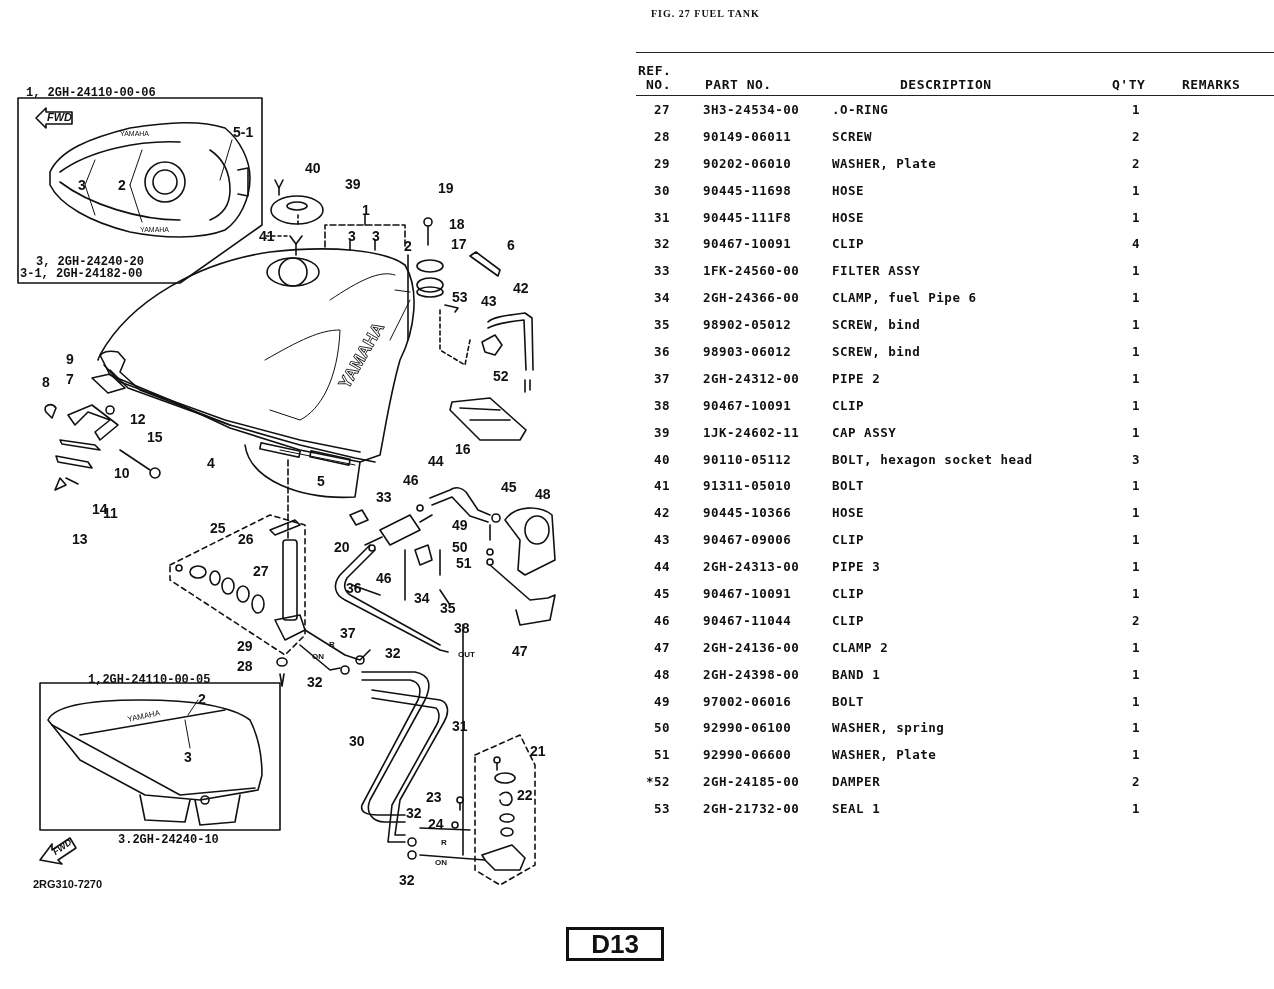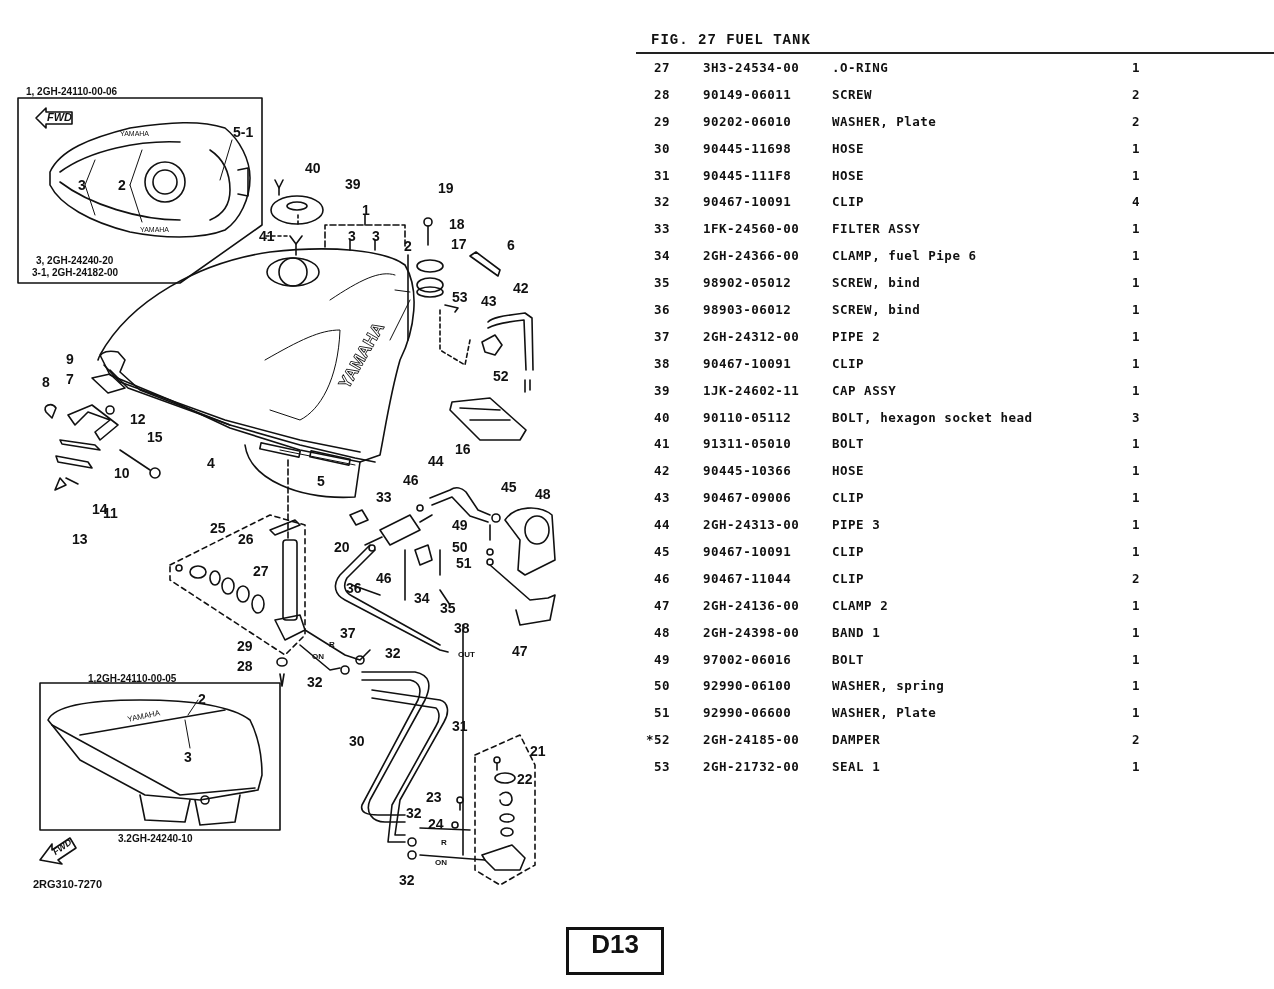--- a/index.html
+++ b/index.html
@@ -9,56 +9,56 @@
     }
     
     #diagram { position: absolute; left: 0; top: 0; width: 630px; height: 989px; }
     #diagram svg { position: absolute; left: 0; top: 0; }
     .callout {
       position: absolute; font-family: "Liberation Sans", sans-serif;
       font-weight: bold; font-size: 14px; color: #111; line-height: 1;
       white-space: nowrap;
     }
     .inset-label {
-      position: absolute; font-family: Liberation Sans, sans-serif;
-      font-weight: bold; font-size: 10px; color: #111; white-space: nowrap;
+      position: absolute; font-family: Liberation Mono, monospace;
+      font-weight: bold; font-size: 12px; color: #111; white-space: nowrap;
     }
     .flow-label {
       position: absolute; font-family: "Liberation Sans", sans-serif;
       font-weight: bold; font-size: 8px; color: #111;
     }
     .fwd-tag {
       position: absolute; font-family: "Liberation Sans", sans-serif;
       font-weight: bold; font-style: italic; font-size: 11px;
     }
     
     #fig-title {
-      position: absolute; left: 651px; top: 32px;
-      font-family: Liberation Mono, monospace; font-weight: bold;
-      font-size: 14px; letter-spacing: 1px;
+      position: absolute; left: 651px; top: 8px;
+      font-family: Liberation Serif, serif; font-weight: bold;
+      font-size: 10px; letter-spacing: 1px;
     }
     #parts-table { position: absolute; left: 636px; top: 52px; width: 638px; }
     .rule { height: 0; border-top: 1.5px solid #222; }
     .hdr {
       position: relative; height: 42px;
       font-weight: bold; font-size: 13px; letter-spacing: 0.5px;
     }
     .hdr span { position: absolute; }
     .row {
       position: relative; height: 26.9px;
       font-weight: bold; font-size: 12.5px; letter-spacing: 0.5px;
     }
     .row span { position: absolute; top: 6px; white-space: nowrap; }
     .c-ref  { left: 4px; width: 30px; text-align: right; }
     .c-part { left: 67px; }
     .c-desc { left: 196px; }
     .c-qty  { left: 480px; width: 40px; text-align: center; }
     .c-rem  { left: 545px; }
     #page-code {
-      position: absolute; left: 566px; top: 927px; width: 98px; height: 48px;
+      position: absolute; left: 566px; top: 927px; width: 98px; height: 34px;
       border: 3px solid #111; box-sizing: border-box;
       font-family: "Liberation Sans", sans-serif; font-weight: bold;
       font-size: 26px; text-align: center; line-height: 28px;
     }
     #drawing-no {
       position: absolute; left: 33px; top: 878px;
       font-family: "Liberation Sans", sans-serif; font-weight: bold; font-size: 11px;
     }
   </style>
 </head>
@@ -235,21 +235,21 @@
 
     <path d="M40,860 L52,844 L52,850 L70,838 L76,848 L58,860 L62,864 Z"></path>
   </svg>
 
   <div class="inset-label" style="left:26px; top:86px;">1, 2GH-24110-00-06</div>
   <div class="fwd-tag" style="left:47px; top:111px;">FWD</div>
   <div class="callout" style="left:233px; top:125px;">5-1</div>
   <div class="callout" style="left:78px; top:178px;">3</div>
   <div class="callout" style="left:118px; top:178px;">2</div>
   <div class="inset-label" style="left:36px; top:255px;">3, 2GH-24240-20</div>
-  <div class="inset-label" style="left:32px; top:267px;text-align:center;">3-1, 2GH-24182-00</div>
+  <div class="inset-label" style="left:20px; top:267px;text-align:center;">3-1, 2GH-24182-00</div>
 
   <div class="inset-label" style="left:88px; top:673px;">1,2GH-24110-00-05</div>
   <div class="callout" style="left:198px; top:692px;">2</div>
   <div class="callout" style="left:184px; top:750px;">3</div>
   <div class="inset-label" style="left:118px; top:833px;">3.2GH-24240-10</div>
   <div class="fwd-tag" style="left:52px; top:842px; transform:rotate(-35deg); font-size:9px;">FWD</div>
 
   <div class="flow-label" style="left:329px; top:640px;">R</div>
   <div class="flow-label" style="left:312px; top:652px;">ON</div>
   <div class="flow-label" style="left:458px; top:650px;">OUT</div>
@@ -303,32 +303,40 @@
   <div class="callout" style="left:340px; top:626px;">37</div>
   <div class="callout" style="left:454px; top:621px;">38</div>
   <div class="callout" style="left:237px; top:639px;">29</div>
   <div class="callout" style="left:237px; top:659px;">28</div>
   <div class="callout" style="left:385px; top:646px;">32</div>
   <div class="callout" style="left:307px; top:675px;">32</div>
   <div class="callout" style="left:349px; top:734px;">30</div>
   <div class="callout" style="left:452px; top:719px;">31</div>
   <div class="callout" style="left:530px; top:744px;">21</div>
   <div class="callout" style="left:426px; top:790px;">23</div>
-  <div class="callout" style="left:517px; top:772px;">22</div>
+  <div class="callout" style="left:517px; top:788px;">22</div>
   <div class="callout" style="left:428px; top:817px;">24</div>
   <div class="callout" style="left:406px; top:806px;">32</div>
   <div class="callout" style="left:399px; top:873px;">32</div>
 </div>
 
 <div id="drawing-no">2RG310-7270</div>
 
 <div id="fig-title">FIG. 27  FUEL TANK</div>
 
 <div id="parts-table">
   <div class="rule"></div>
+  <div class="hdr">
+    <span style="left:2px; top:10px;">REF.</span>
+    <span style="left:10px; top:24px;">NO.</span>
+    <span style="left:69px; top:24px;">PART NO.</span>
+    <span style="left:264px; top:24px;">DESCRIPTION</span>
+    <span style="left:476px; top:24px;">Q'TY</span>
+    <span style="left:546px; top:24px;">REMARKS</span>
+  </div>
   <div class="rule"></div>
   <div id="rows">
       <div class="row">
         <span class="c-ref">27</span>
         <span class="c-part">3H3-24534-00</span>
         <span class="c-desc">.O-RING</span>
         <span class="c-qty">1</span>
         <span class="c-rem"></span>
       </div>
       <div class="row">

